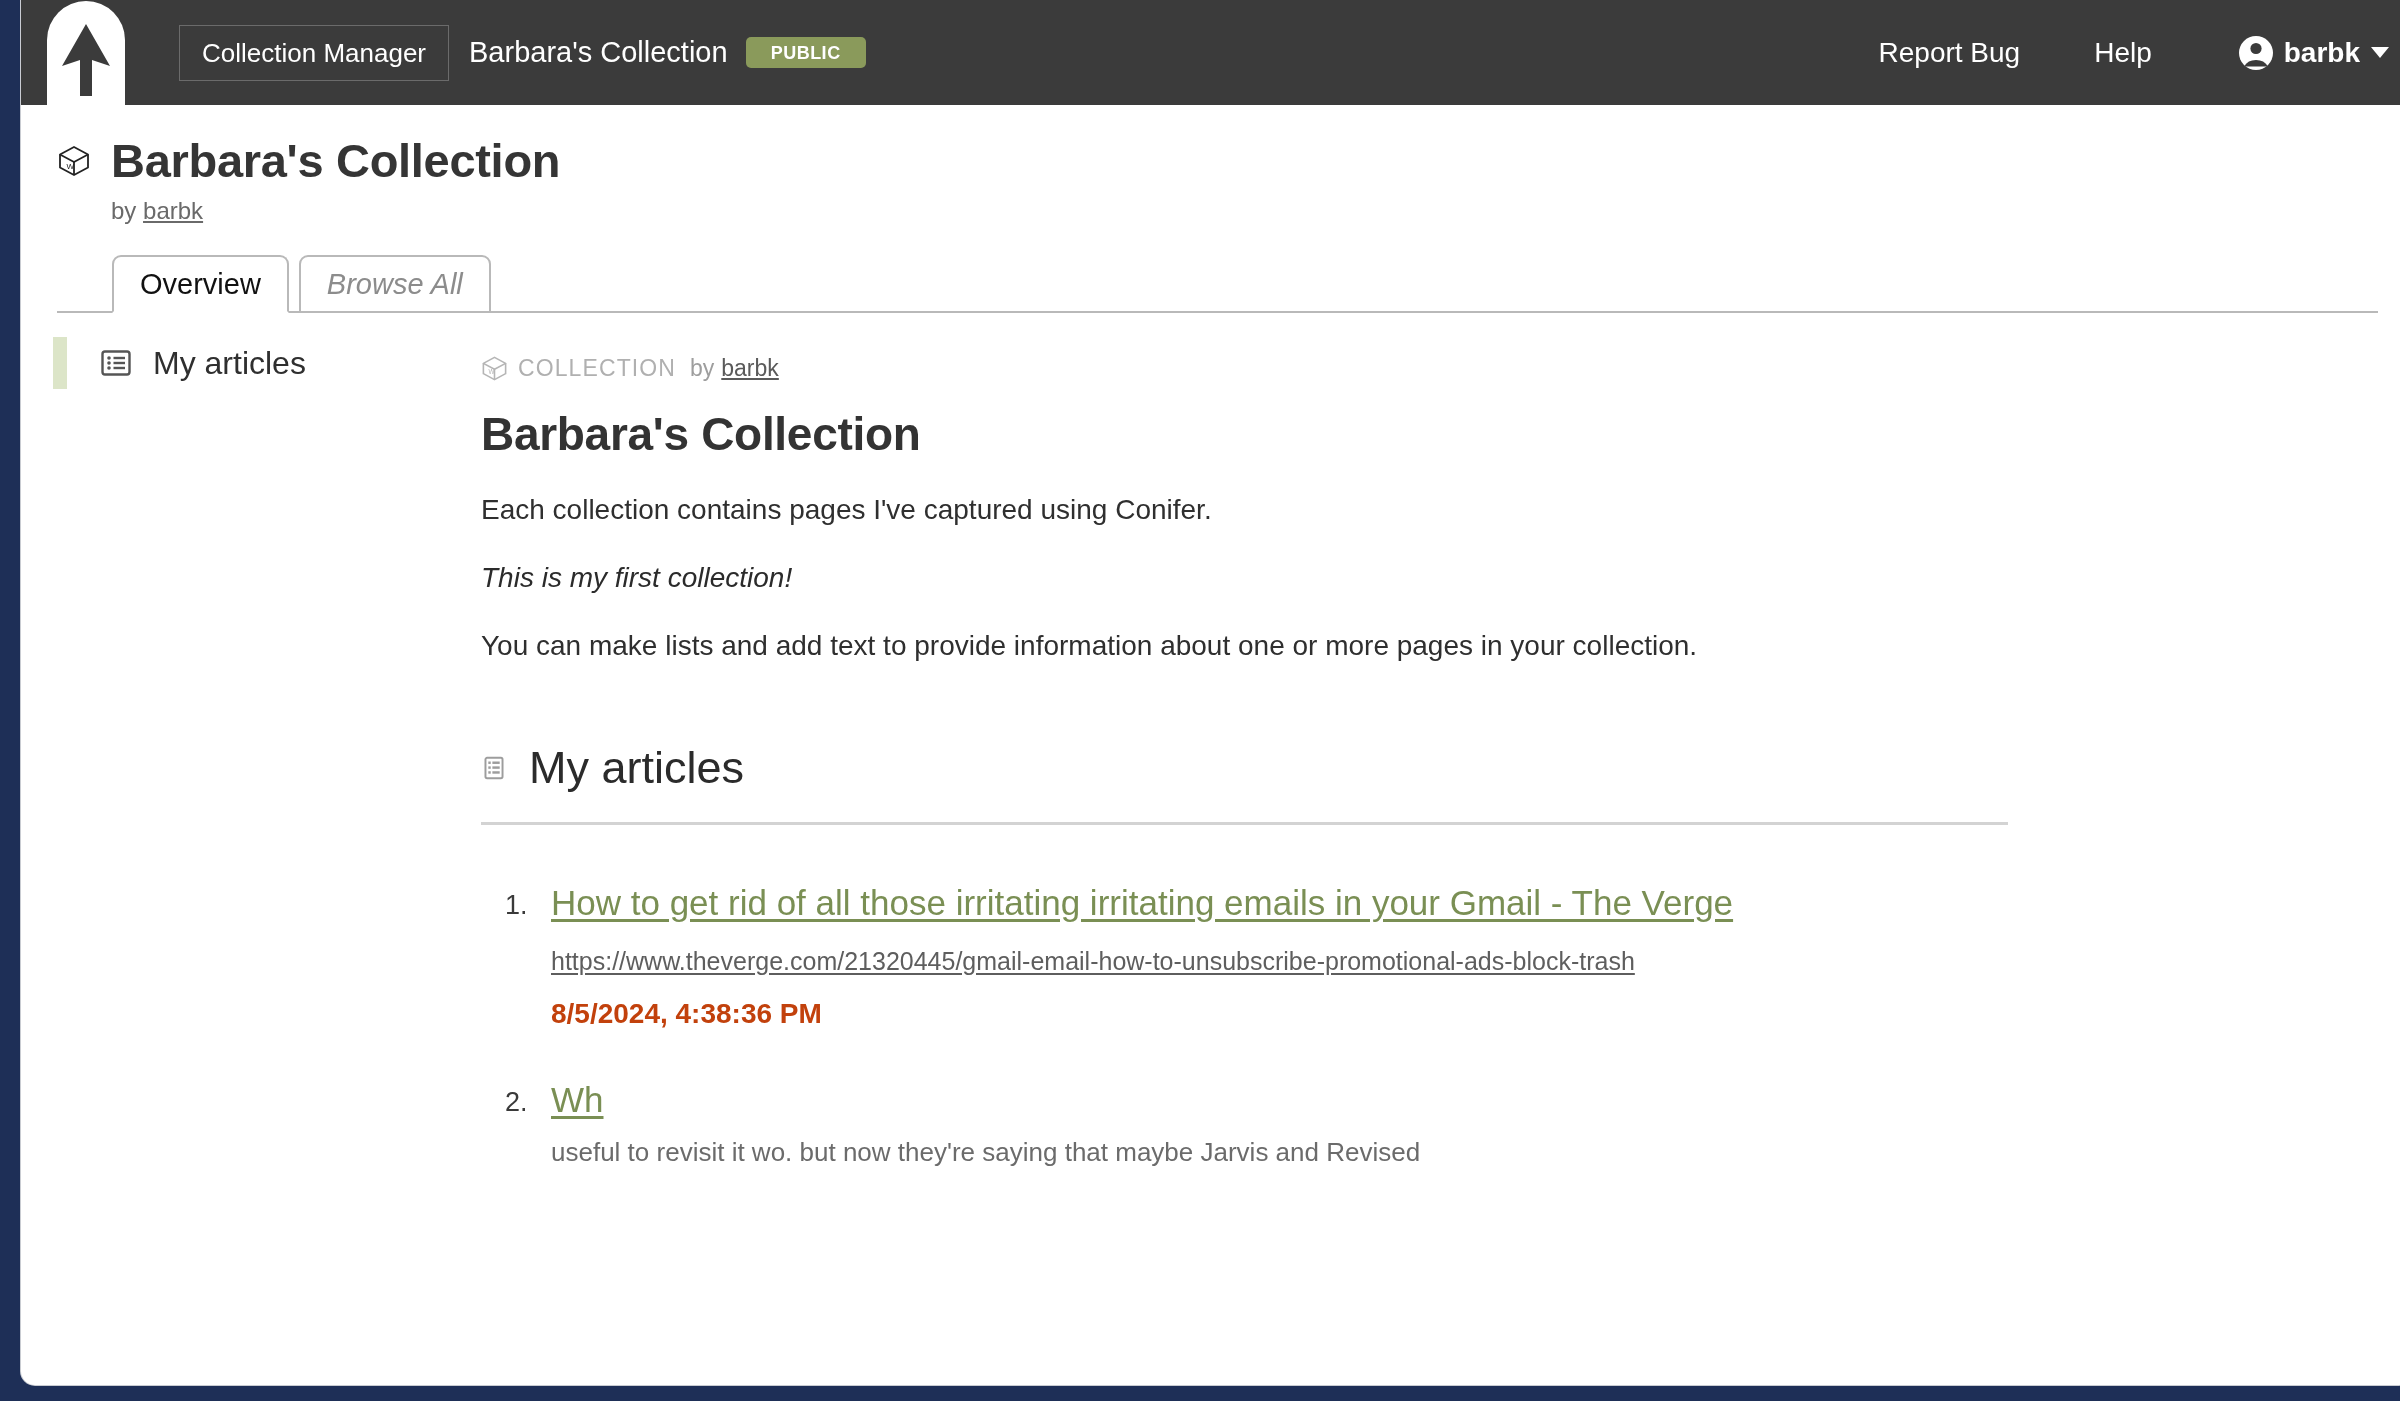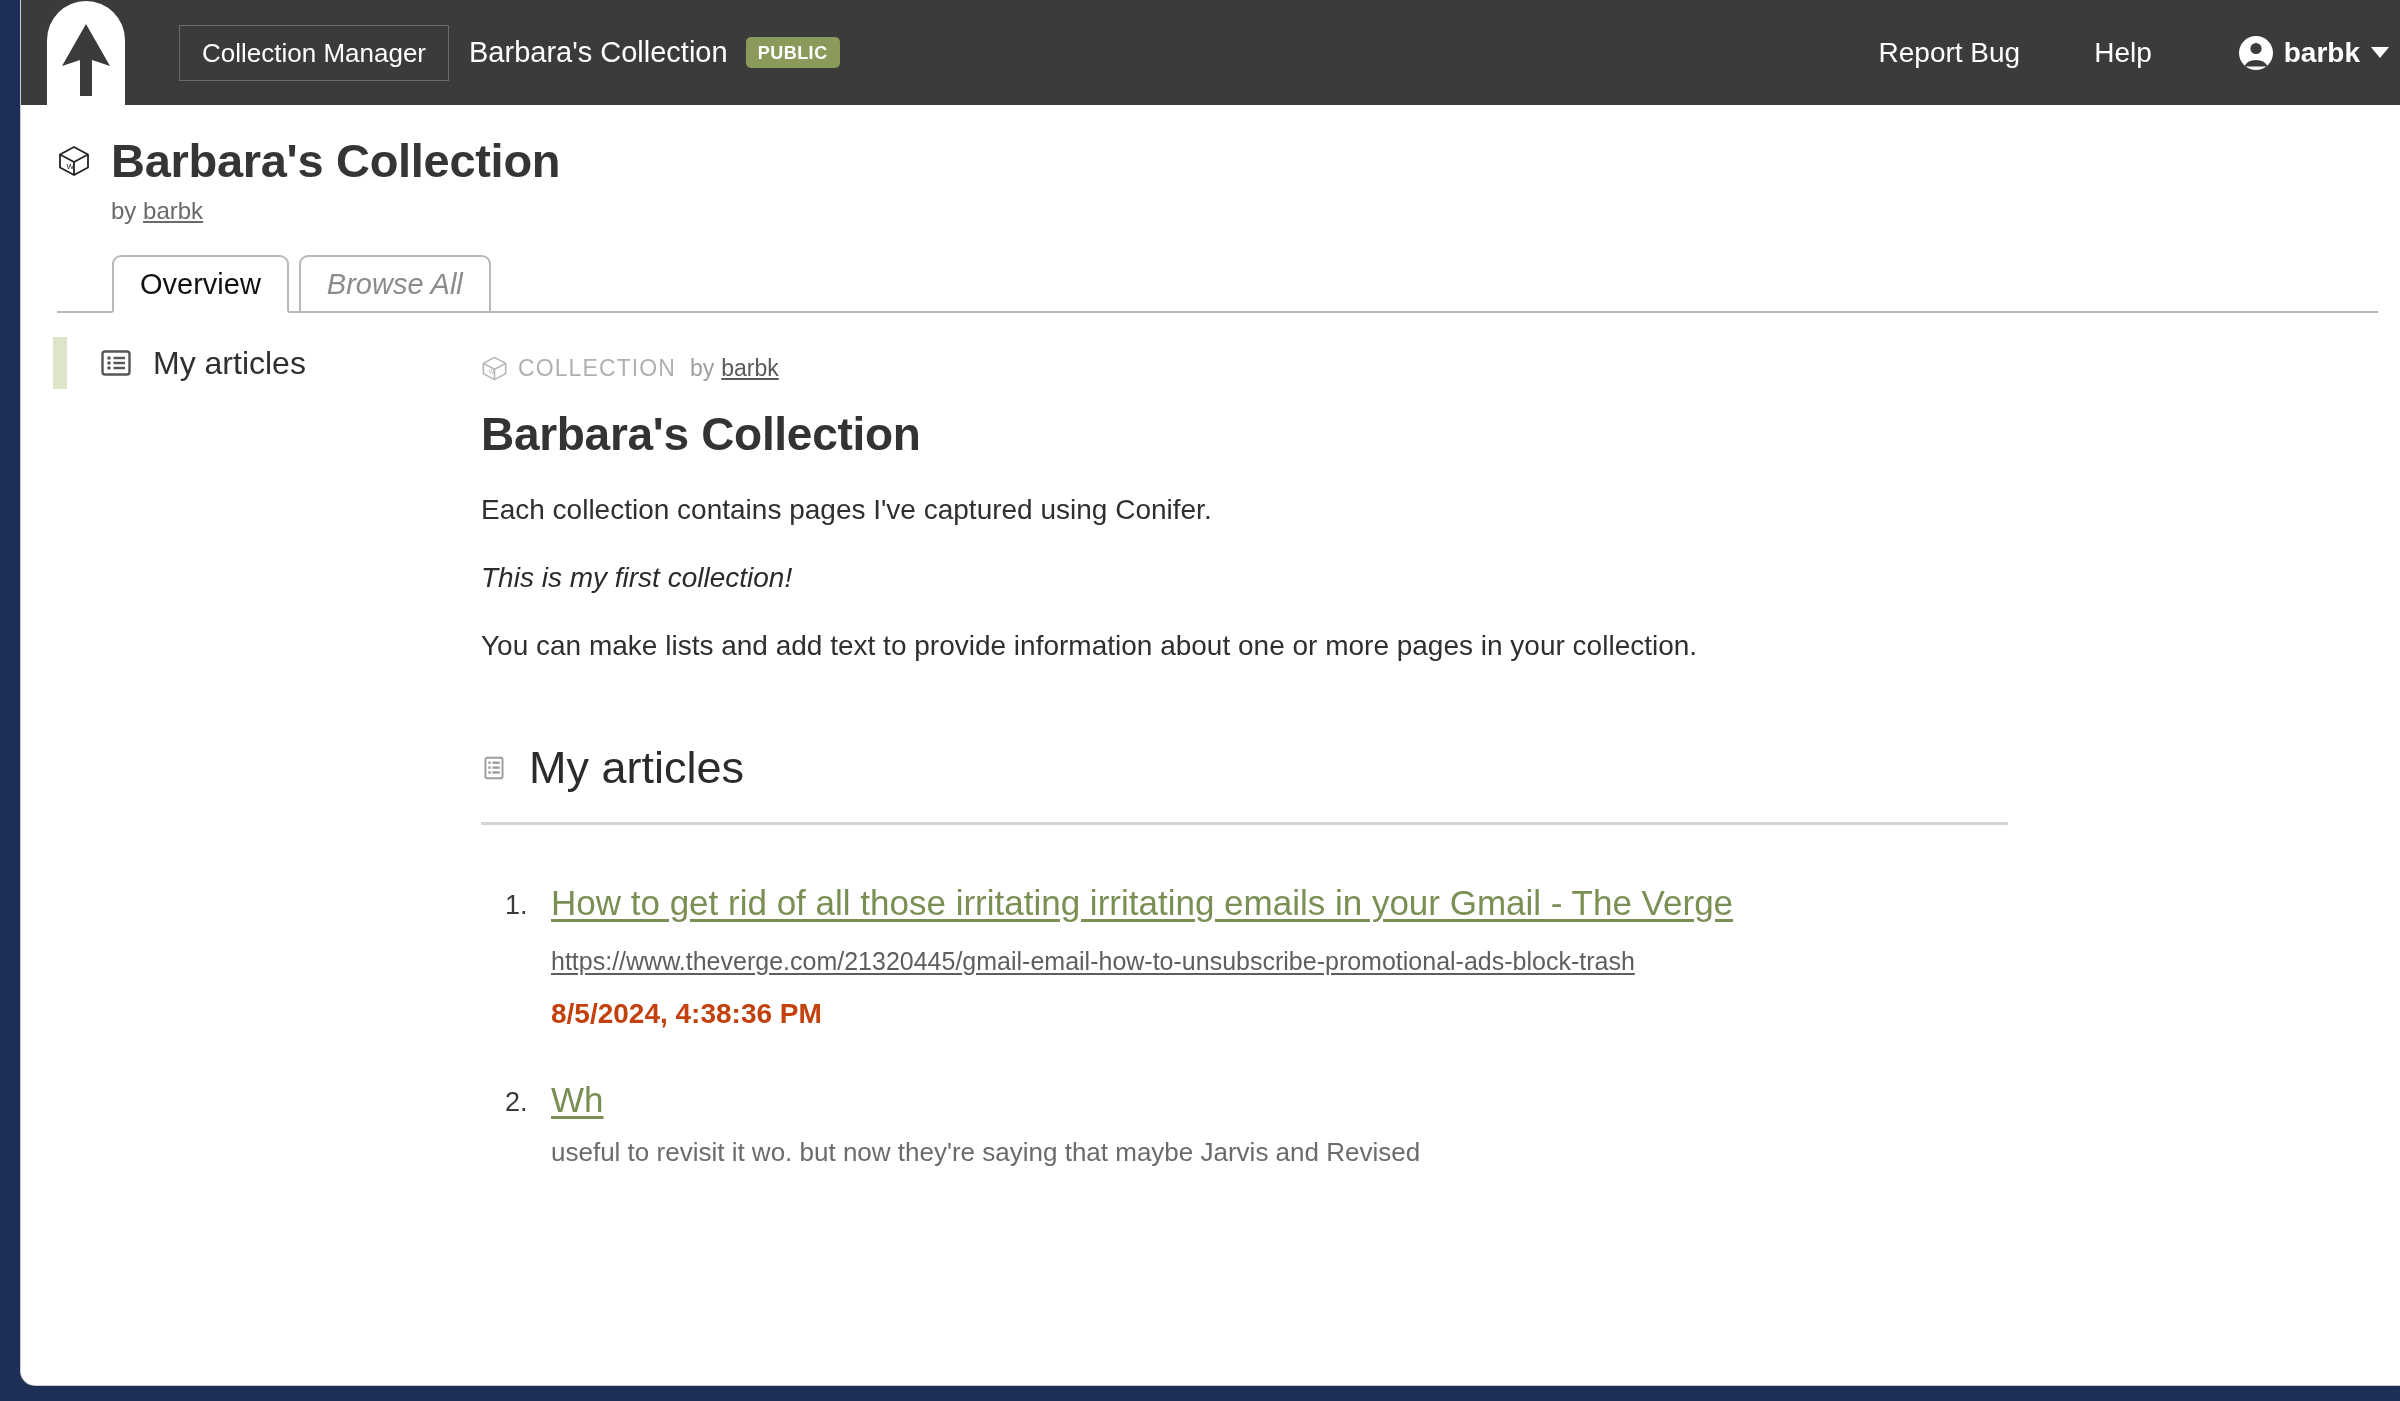--- a/index.html
+++ b/index.html
@@ -69,21 +69,21 @@
     margin-left: 20px;
     white-space: nowrap;
   }
   #public-badge {
     margin-left: 18px;
     background: #8a9a5b;
     color: #ffffff;
     font-size: 18px;
     font-weight: bold;
     letter-spacing: 0.5px;
-    padding: 7px 12px 6px;
+    padding: 7px 25px 6px;
     border-radius: 5px;
     line-height: 1;
   }
 
   .nav-right {
     margin-left: auto;
     display: flex;
     align-items: center;
     padding-right: 24px;
   }

